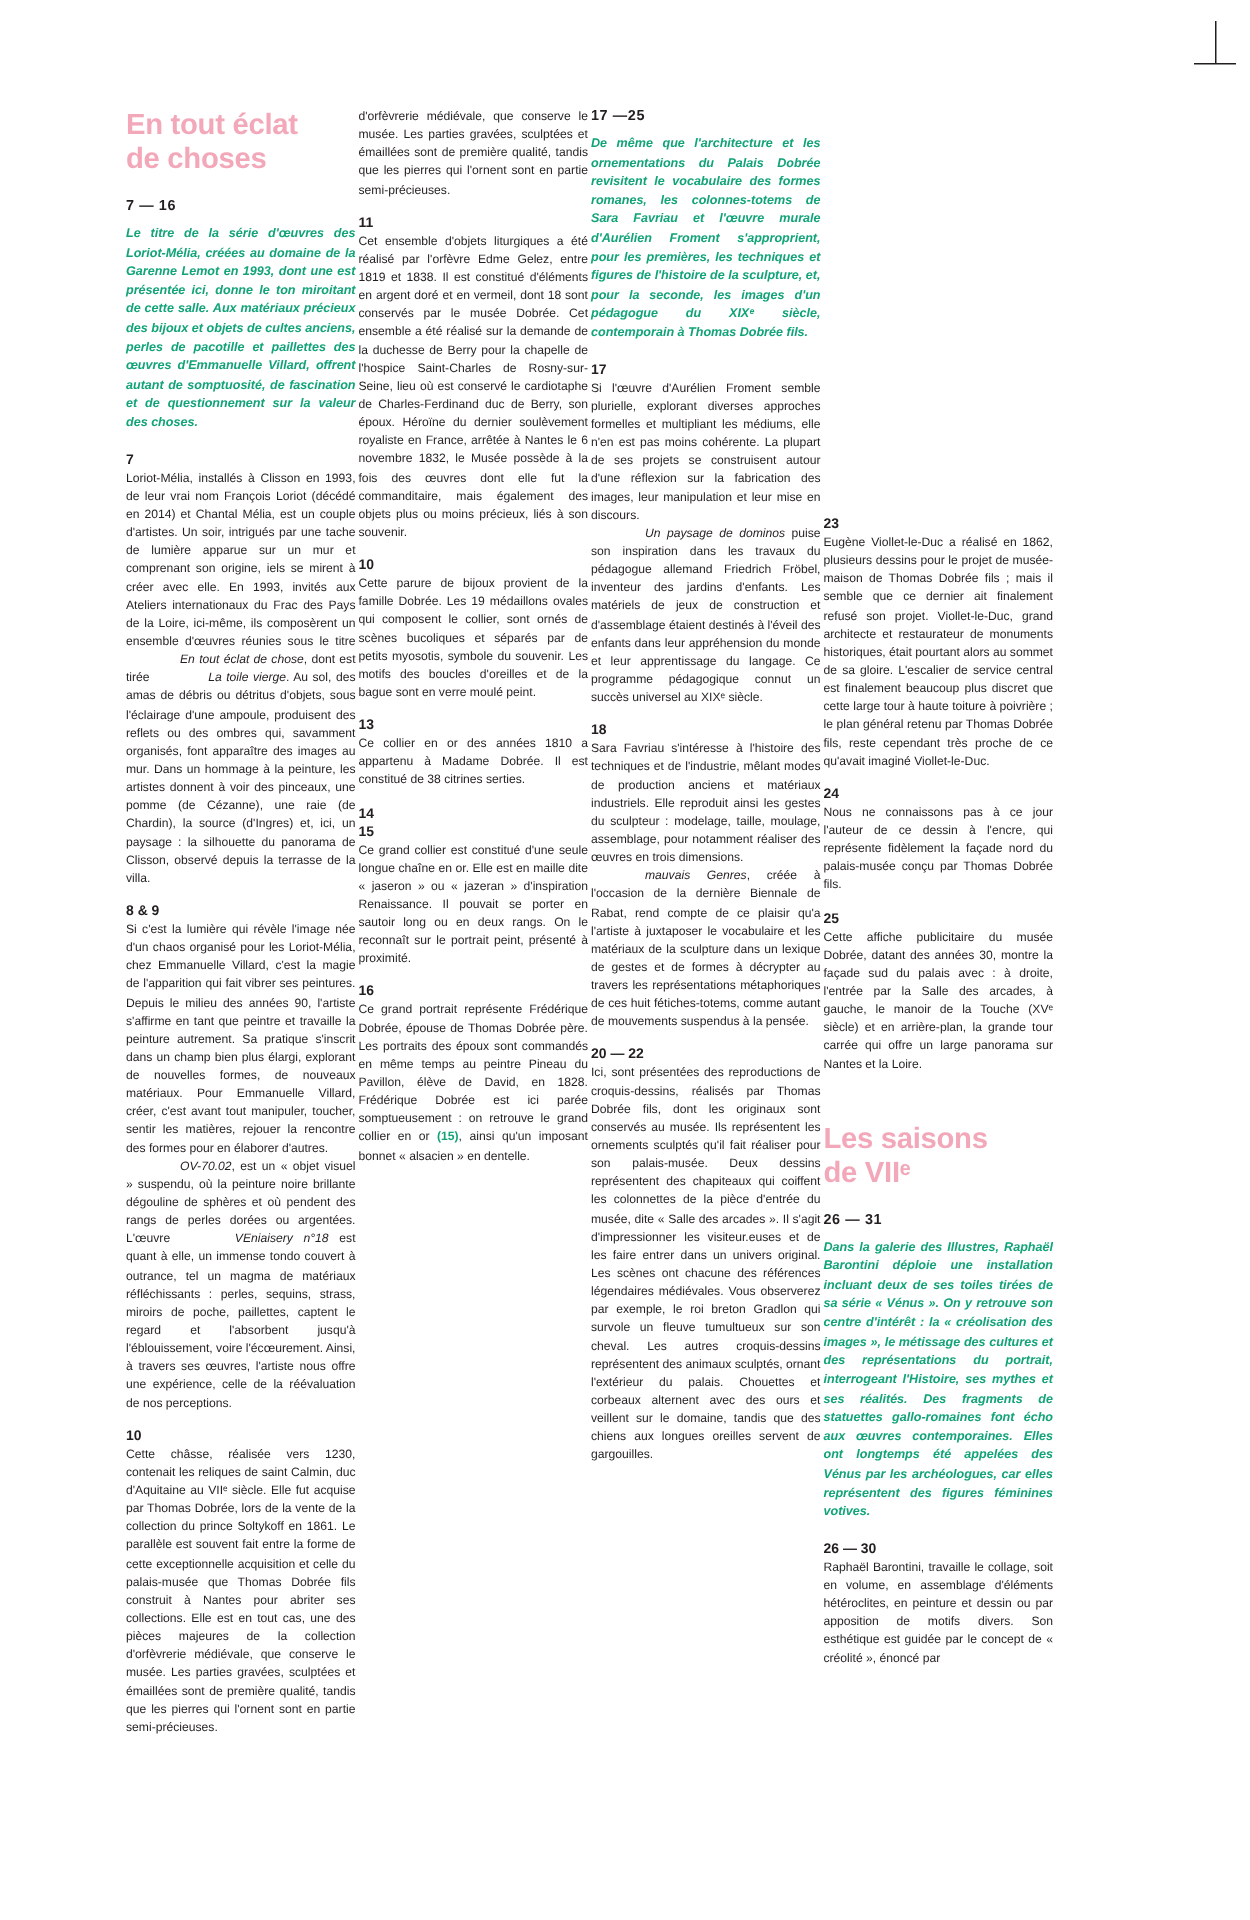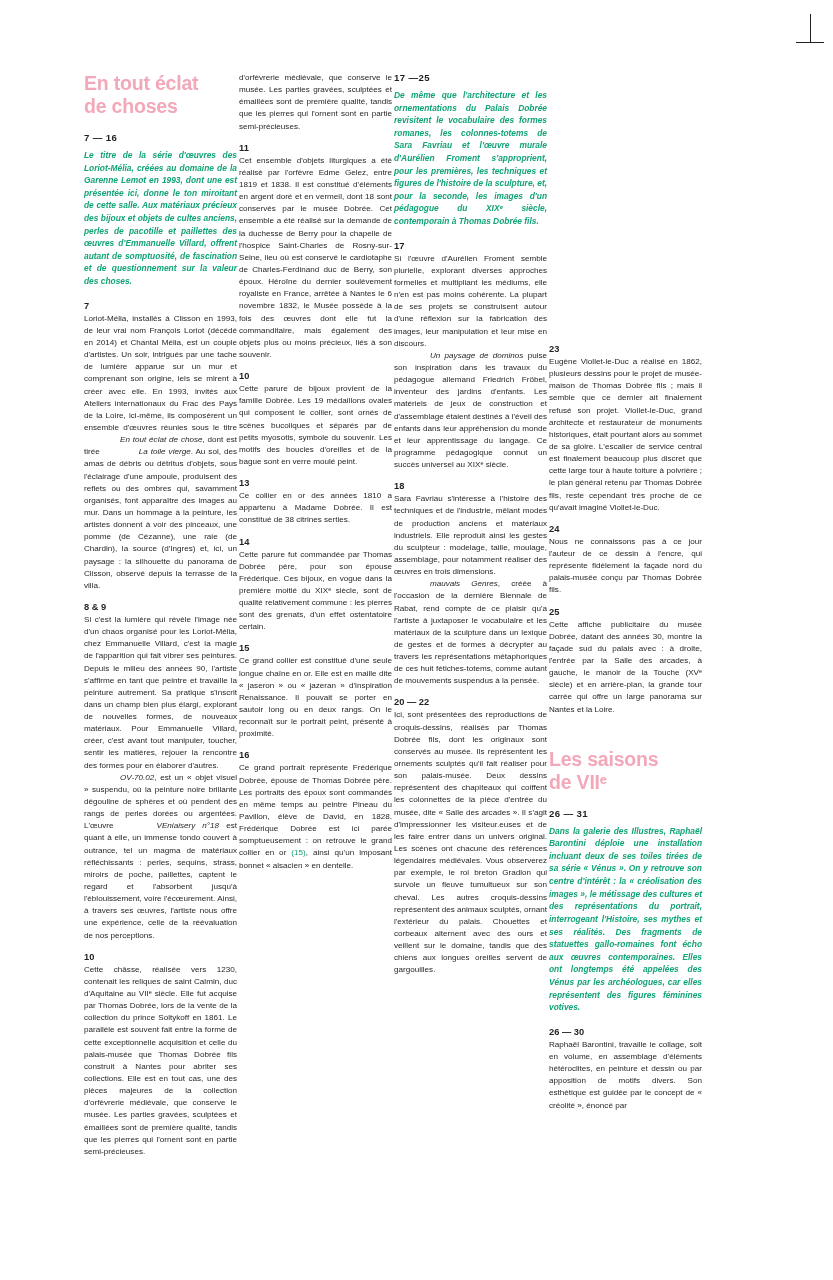--- a/index.html
+++ b/index.html
@@ -82,21 +82,21 @@
   p.body {
     font-size: 8.1px;
     line-height: 1.5;
     text-align: justify;
     margin: 0 0 10px 0;
     color: #231f20;
     hyphens: auto;
   }
   p.body.tight { margin-bottom: 0; }
   p.body em { font-style: italic; margin-left: 36px; }
-  .ref { color: #12a378; font-weight: normal; }
+  .ref { color: #12a378; font-weight: bold; }
   .blocktop { margin-top: 11px; }
   .headgap { margin-top: 16px; }
 </style>
 </head>
 <body>
 
 <div class="page">
 
   <div class="crop-mark cm-v" style="left:810px; top:14px;"></div>
   <div class="crop-mark cm-h" style="left:796px; top:42px;"></div>
@@ -132,21 +132,20 @@
       <p class="num">11</p>
       <p class="body">Cet ensemble d'objets liturgiques a été réalisé par l'orfèvre Edme Gelez, entre 1819 et 1838. Il est constitué d'éléments en argent doré et en vermeil, dont 18 sont conservés par le musée Dobrée. Cet ensemble a été réalisé sur la demande de la duchesse de Berry pour la chapelle de l'hospice Saint-Charles de Rosny-sur-Seine, lieu où est conservé le cardiotaphe de Charles-Ferdinand duc de Berry, son époux. Héroïne du dernier soulèvement royaliste en France, arrêtée à Nantes le 6 novembre 1832, le Musée possède à la fois des œuvres dont elle fut la commanditaire, mais également des objets plus ou moins précieux, liés à son souvenir.</p>
 
       <p class="num">10</p>
       <p class="body">Cette parure de bijoux provient de la famille Dobrée. Les 19 médaillons ovales qui composent le collier, sont ornés de scènes bucoliques et séparés par de petits myosotis, symbole du souvenir. Les motifs des boucles d'oreilles et de la bague sont en verre moulé peint.</p>
 
       <p class="num">13</p>
       <p class="body">Ce collier en or des années 1810 a appartenu à Madame Dobrée. Il est constitué de 38 citrines serties.</p>
 
       <p class="num">14</p>
-      <p class="body">Cette parure fut commandée par Thomas Dobrée père, pour son épouse Frédérique. Ces bijoux, en vogue dans la première moitié du XIXᵉ siècle, sont de qualité relativement commune : les pierres sont des grenats, d'un effet ostentatoire certain.</p>
 
       <p class="num">15</p>
       <p class="body">Ce grand collier est constitué d'une seule longue chaîne en or. Elle est en maille dite « jaseron » ou « jazeran » d'inspiration Renaissance. Il pouvait se porter en sautoir long ou en deux rangs. On le reconnaît sur le portrait peint, présenté à proximité.</p>
 
       <p class="num">16</p>
       <p class="body"><span>Ce grand portrait représente Frédérique Dobrée, épouse de Thomas Dobrée père. Les portraits des époux sont commandés en même temps au peintre Pineau du Pavillon, élève de David, en 1828. Frédérique Dobrée est ici parée somptueusement : on retrouve le grand collier en or </span><span class="ref">(15)</span><span>, ainsi qu'un imposant bonnet « alsacien » en dentelle.</span></p>
     </div>
 
     <div class="col">
 

